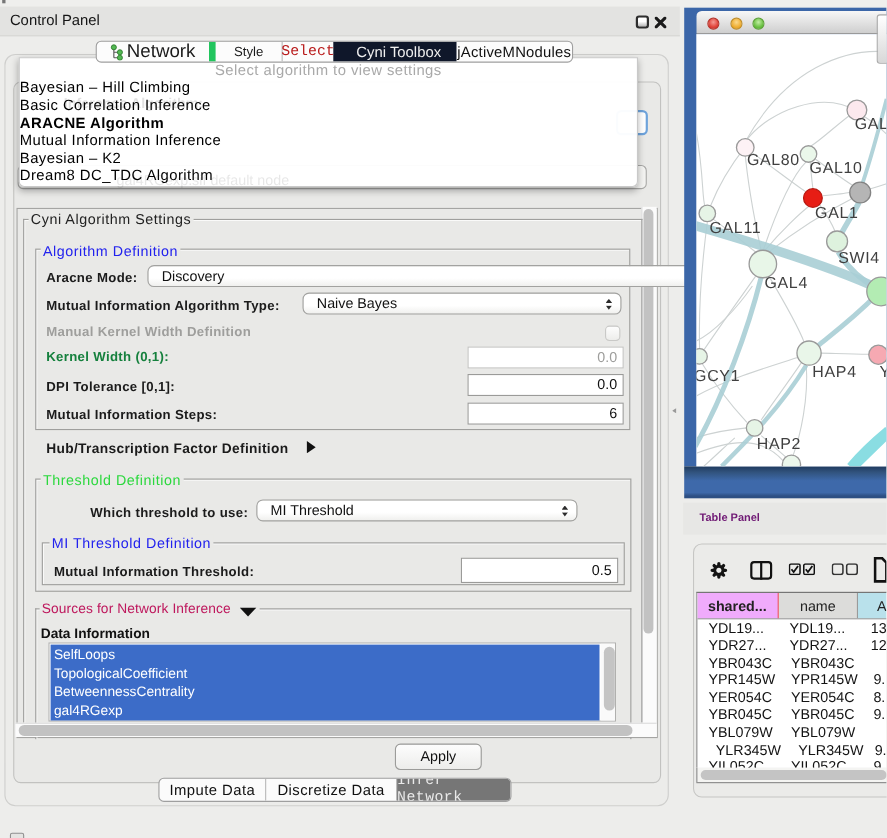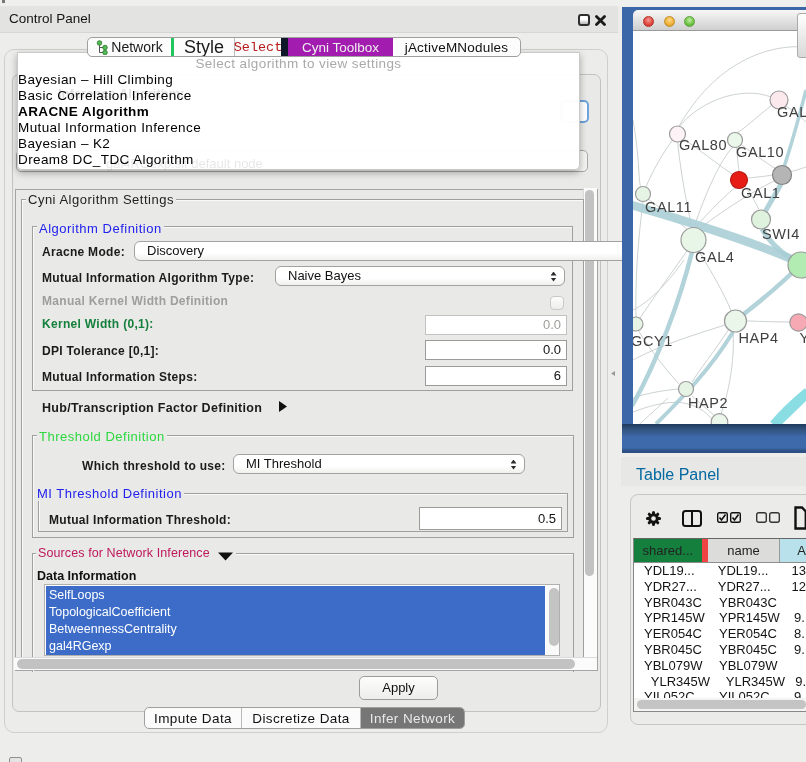--- a/index.html
+++ b/index.html
@@ -24,31 +24,31 @@
 <div class="abs" style="left:578px;top:14px;width:12px;height:12px;border:2px solid #2e2e2e;border-radius:3px;background:linear-gradient(180deg,#fff 45%,#b5b5b5);"></div>
 <svg class="abs" style="left:595px;top:15px;" width="11" height="11" viewBox="0 0 11 11">
     <path d="M1.5 1.5 L9.5 9.5 M9.5 1.5 L1.5 9.5" stroke="#1a1a1a" stroke-width="2.8" stroke-linecap="round"></path>
   </svg>
 
 <div class="abs" style="left:4px;top:49px;width:604px;height:684px;background:#ececea;border:1px solid #cfcfcd;border-radius:10px;"></div>
 
 <div class="abs" style="left:12px;top:74px;width:589px;height:638px;background:#e9e9e7;border:1px solid #c2c2c0;border-radius:7px;"></div>
 
 <div class="abs" style="left:87px;top:37px;width:434px;height:20px;background:#fcfcfc;border:1px solid #9f9f9f;border-radius:5px;overflow:hidden;display:flex;z-index:5;">
-  <div style="width:86px;display:flex;align-items:center;justify-content:center;border-right:3px solid #22c55e;font-size:14px;color:#1a1a1a;">
+  <div style="width:108px;display:flex;align-items:center;justify-content:center;border-right:6px solid #22c55e;font-size:17px;color:#1a1a1a;">
     <svg width="12" height="15" viewBox="0 0 12 15" style="margin-right:3px;">
         <path d="M3.5 4 L3.5 12.5 M3.5 7.5 L8 7.5 M3.5 12.5 L8 12.5" stroke="#555" stroke-width="1" fill="none"></path>
         <circle cx="3.5" cy="3" r="2.3" fill="#53b953" stroke="#2c7a2c" stroke-width="0.8"></circle>
         <circle cx="9" cy="7.5" r="2.3" fill="#53b953" stroke="#2c7a2c" stroke-width="0.8"></circle>
         <circle cx="9" cy="12.5" r="2.3" fill="#53b953" stroke="#2c7a2c" stroke-width="0.8"></circle>
       </svg>
     Network</div>
-  <div style="width:61px;display:flex;align-items:center;justify-content:center;border-right:1px solid #b9b9b9;font-size:18px;color:#1a1a1a;">Style</div>
+  <div style="width:61px;display:flex;align-items:center;justify-content:center;border-right:1px solid #b9b9b9;font-size:12px;color:#1a1a1a;">Style</div>
   <div style="width:53px;display:flex;align-items:center;justify-content:center;border-right:7px solid #0f172a;font-size:13.5px;color:#b91c1c;font-family:Liberation Mono, monospace;">Select</div>
-  <div style="width:105px;display:flex;align-items:center;justify-content:center;background:#a21caf;font-size:13.5px;color:#efefef;">Cyni Toolbox</div>
+  <div style="width:105px;display:flex;align-items:center;justify-content:center;background:#0f172a;font-size:13.5px;color:#efefef;">Cyni Toolbox</div>
   <div style="flex:1;display:flex;align-items:center;justify-content:center;font-size:13.5px;letter-spacing:0.2px;color:#111;">jActiveMNodules</div>
 </div>
 
 <div class="abs" style="left:560px;top:100px;width:29px;height:23px;border:2px solid #6ea3db;border-radius:5px;background:#fff;"></div>
 <div class="abs" style="left:16px;top:150px;width:572px;height:22px;border:1px solid #a8a8a6;border-radius:5px;background:#f4f4f2;"></div>
 
 <div class="abs" style="left:17px;top:52px;width:563px;height:118px;background:rgba(255,255,255,0.97);border:1px solid #c9c9c9;border-radius:0 0 5px 5px;box-shadow:0 3px 7px rgba(0,0,0,0.3);"></div>
 <div class="abs" style="left:17px;top:56px;width:563px;text-align:center;font-size:13.5px;letter-spacing:0.4px;color:#a9a9a9;">Select algorithm to view settings</div>
 <div class="abs" style="left:18px;top:72px;font-size:13.5px;letter-spacing:0.4px;color:#000;line-height:16px;">
 Bayesian – Hill Climbing<br>
@@ -96,21 +96,21 @@
     <path d="M2 1 L10 6.5 L2 12 Z" fill="#111"></path>
   </svg>
 
 <div class="gbox" style="left:32px;top:435px;width:542px;height:103px;"></div>
 <div class="glab" style="left:37px;top:429px;color:#2cd83e;">Threshold Definition</div>
 
 <div class="lbl" style="left:82px;top:459px;">Which threshold to use:</div>
 <div class="combo" style="left:233px;top:454px;width:292px;">MI Threshold</div>
 
 <div class="gbox" style="left:38px;top:493px;width:530px;height:39px;"></div>
-<div class="glab" style="left:35px;top:486px;color:#2222ee;">MI Threshold Definition</div>
+<div class="glab" style="left:45px;top:486px;color:#2222ee;">MI Threshold Definition</div>
 
 <div class="lbl" style="left:49px;top:513px;">Mutual Information Threshold:</div>
 <div class="field" style="left:419px;top:507px;width:143px;height:23px;line-height:21px;">0.5</div>
 
 <div class="gbox" style="left:32px;top:553px;width:542px;height:119px;border-bottom:none;"></div>
 <div class="glab" style="left:36px;top:546px;color:#be185d;font-size:12.5px;letter-spacing:0.1px;padding-right:26px;">Sources for Network Inference</div>
 <svg class="abs" style="left:217px;top:551px;" width="17" height="10">
     <path d="M1 1.5 L16 1.5 L8.5 9.5 Z" fill="#111"></path>
   </svg>
 
@@ -124,21 +124,21 @@
 </div>
 
 <div class="abs" style="left:14px;top:657px;width:583px;height:13px;background:#fbfbfb;border-top:1px solid #dadada;"></div>
 <div class="abs" style="left:17px;top:659px;width:558px;height:10px;background:#c2c2c2;border-radius:5px;"></div>
 
 <div class="abs" style="left:359px;top:676px;width:79px;height:24px;background:linear-gradient(180deg,#fdfdfd,#ededeb);border:1px solid #9c9c9a;border-radius:5px;text-align:center;font-size:13px;color:#111;line-height:21px;">Apply</div>
 
 <div class="abs" style="left:144px;top:707px;width:321px;height:22px;background:#fbfbfb;border:1px solid #9f9f9f;border-radius:5px;overflow:hidden;display:flex;">
   <div style="width:97px;display:flex;align-items:center;justify-content:center;border-right:1px solid #b9b9b9;font-size:13.5px;letter-spacing:0.4px;color:#111;">Impute Data</div>
   <div style="width:119px;display:flex;align-items:center;justify-content:center;border-right:1px solid #b9b9b9;font-size:13.5px;letter-spacing:0.4px;color:#111;">Discretize Data</div>
-  <div style="flex:1;display:flex;align-items:center;justify-content:center;background:#767676;font-size:13.5px;letter-spacing:0.4px;color:#e9e9e9;">Infer Network</div>
+  <div style="flex:1;display:flex;align-items:center;justify-content:center;background:#767676;font-size:13.5px;letter-spacing:0.4px;color:#e9e9e9;font-family:Liberation Mono, monospace;">Infer Network</div>
 </div>
 
 <div class="abs" style="left:9px;top:757px;width:13px;height:10px;border:1px solid #8f8f8f;border-radius:2px;background:#e4e4e2;"></div>
 
 <div class="abs" style="left:622px;top:7px;width:184px;height:417px;background:#3b66a8;"></div>
 <div class="abs" style="left:622px;top:424px;width:184px;height:29px;background:linear-gradient(180deg,#1f3a5e 0%,#31537d 18%,#3e69aa 45%,#3e69aa 82%,#2d4f83 93%,#2d4f83 100%);"></div>
 
 <div class="abs" style="left:633px;top:10px;width:173px;height:21px;background:linear-gradient(180deg,#f7f7f7,#cfcfcf);border-bottom:1px solid #9a9a9a;border-radius:5px 0 0 0;"></div>
 <div class="abs" style="left:643px;top:15.5px;width:11px;height:11px;border-radius:50%;background:radial-gradient(circle at 50% 35%,#f59a93,#e0443a 60%,#c23229);border:0.5px solid #b5342b;"></div>
 <div class="abs" style="left:663.5px;top:15.5px;width:11px;height:11px;border-radius:50%;background:radial-gradient(circle at 50% 35%,#fbd98c,#efaf34 60%,#d4941f);border:0.5px solid #c08d27;"></div>
@@ -218,21 +218,21 @@
     <text x="688" y="408">HAP2</text>
   </g>
 </svg>
 </div>
 
 <div class="abs" style="left:797px;top:13px;width:12px;height:45px;background:linear-gradient(180deg,#ffffff,#d8d8d8);border:1px solid #aaa;border-radius:3px;"></div>
 
 <div class="abs" style="left:611px;top:371px;width:4px;height:5px;background:#9a9a9a;clip-path:polygon(100% 0,0 50%,100% 100%);"></div>
 
 <div class="abs" style="left:621px;top:457px;width:185px;height:29px;background:#e7e7e5;"></div>
-<div class="abs" style="left:636px;top:466px;font-size:16px;color:#0369a1;">Table Panel</div>
+<div class="abs" style="left:636px;top:466px;font-size:10px;color:#701a75;font-weight:bold;">Table Panel</div>
 <div class="abs" style="left:630px;top:494px;width:190px;height:231px;background:#ebebe9;border:1px solid #c6c6c4;border-radius:8px;"></div>
 
 <svg class="abs" style="left:645px;top:510px;" width="17" height="17" viewBox="0 0 17 17">
  <g stroke="#141414" stroke-width="3" stroke-linecap="round">
   <path d="M8.5 2.4 L8.5 14.6 M2.4 8.5 L14.6 8.5 M4.2 4.2 L12.8 12.8 M12.8 4.2 L4.2 12.8"></path>
  </g>
  <circle cx="8.5" cy="8.5" r="5.2" fill="#141414"></circle>
  <circle cx="8.5" cy="8.5" r="2.3" fill="#ebebe9"></circle>
 </svg>
 <div class="abs" style="left:682px;top:510px;width:20px;height:17px;border:2.5px solid #111;border-radius:3.5px;"></div>
@@ -247,21 +247,21 @@
 <svg class="abs" style="left:756px;top:512px;" width="24" height="11" viewBox="0 0 24 11">
  <rect x="0.7" y="0.7" width="9.6" height="9.6" rx="2" fill="none" stroke="#333" stroke-width="1.4"></rect>
  <rect x="13.7" y="0.7" width="9.6" height="9.6" rx="2" fill="none" stroke="#333" stroke-width="1.4"></rect>
 </svg>
 <svg class="abs" style="left:794px;top:506px;" width="12" height="24" viewBox="0 0 12 24">
  <path d="M1.5 1.5 L8 1.5 L11.8 5.5 L11.8 22.5 L1.5 22.5 Z" fill="none" stroke="#111" stroke-width="2.4"></path>
 </svg>
 
 <div class="abs" style="left:633px;top:538px;width:173px;height:160px;background:#fff;border-top:1px solid #666;border-left:1px solid #888;overflow:hidden;font-size:13px;">
   <div style="display:flex;height:24px;border-bottom:1px solid #8d8d8d;">
-    <div style="width:76px;background:#15803d;border-right:6px solid #ef4444;text-align:center;line-height:23px;color:#222;">shared...</div>
+    <div style="width:76px;background:#f0abfc;border-right:1px solid #ef4444;text-align:center;line-height:23px;color:#222;font-weight:bold;">shared...</div>
     <div style="width:75px;background:#dcdcda;border-right:1px solid #9a9a9a;text-align:center;line-height:23px;color:#222;">name</div>
     <div style="flex:1;background:#b9e1eb;line-height:23px;padding-left:17px;color:#222;">A</div>
   </div>
   <div style="color:#141414;">
     <div style="display:flex;height:15.8px;line-height:15.8px;">
         <div style="width:76px;padding-left:10px;">YDL19...</div>
         <div style="width:75px;padding-left:9px;">YDL19...</div>
         <div style="flex:1;padding-left:9px;">13</div>
       </div>
     <div style="display:flex;height:15.8px;line-height:15.8px;">

